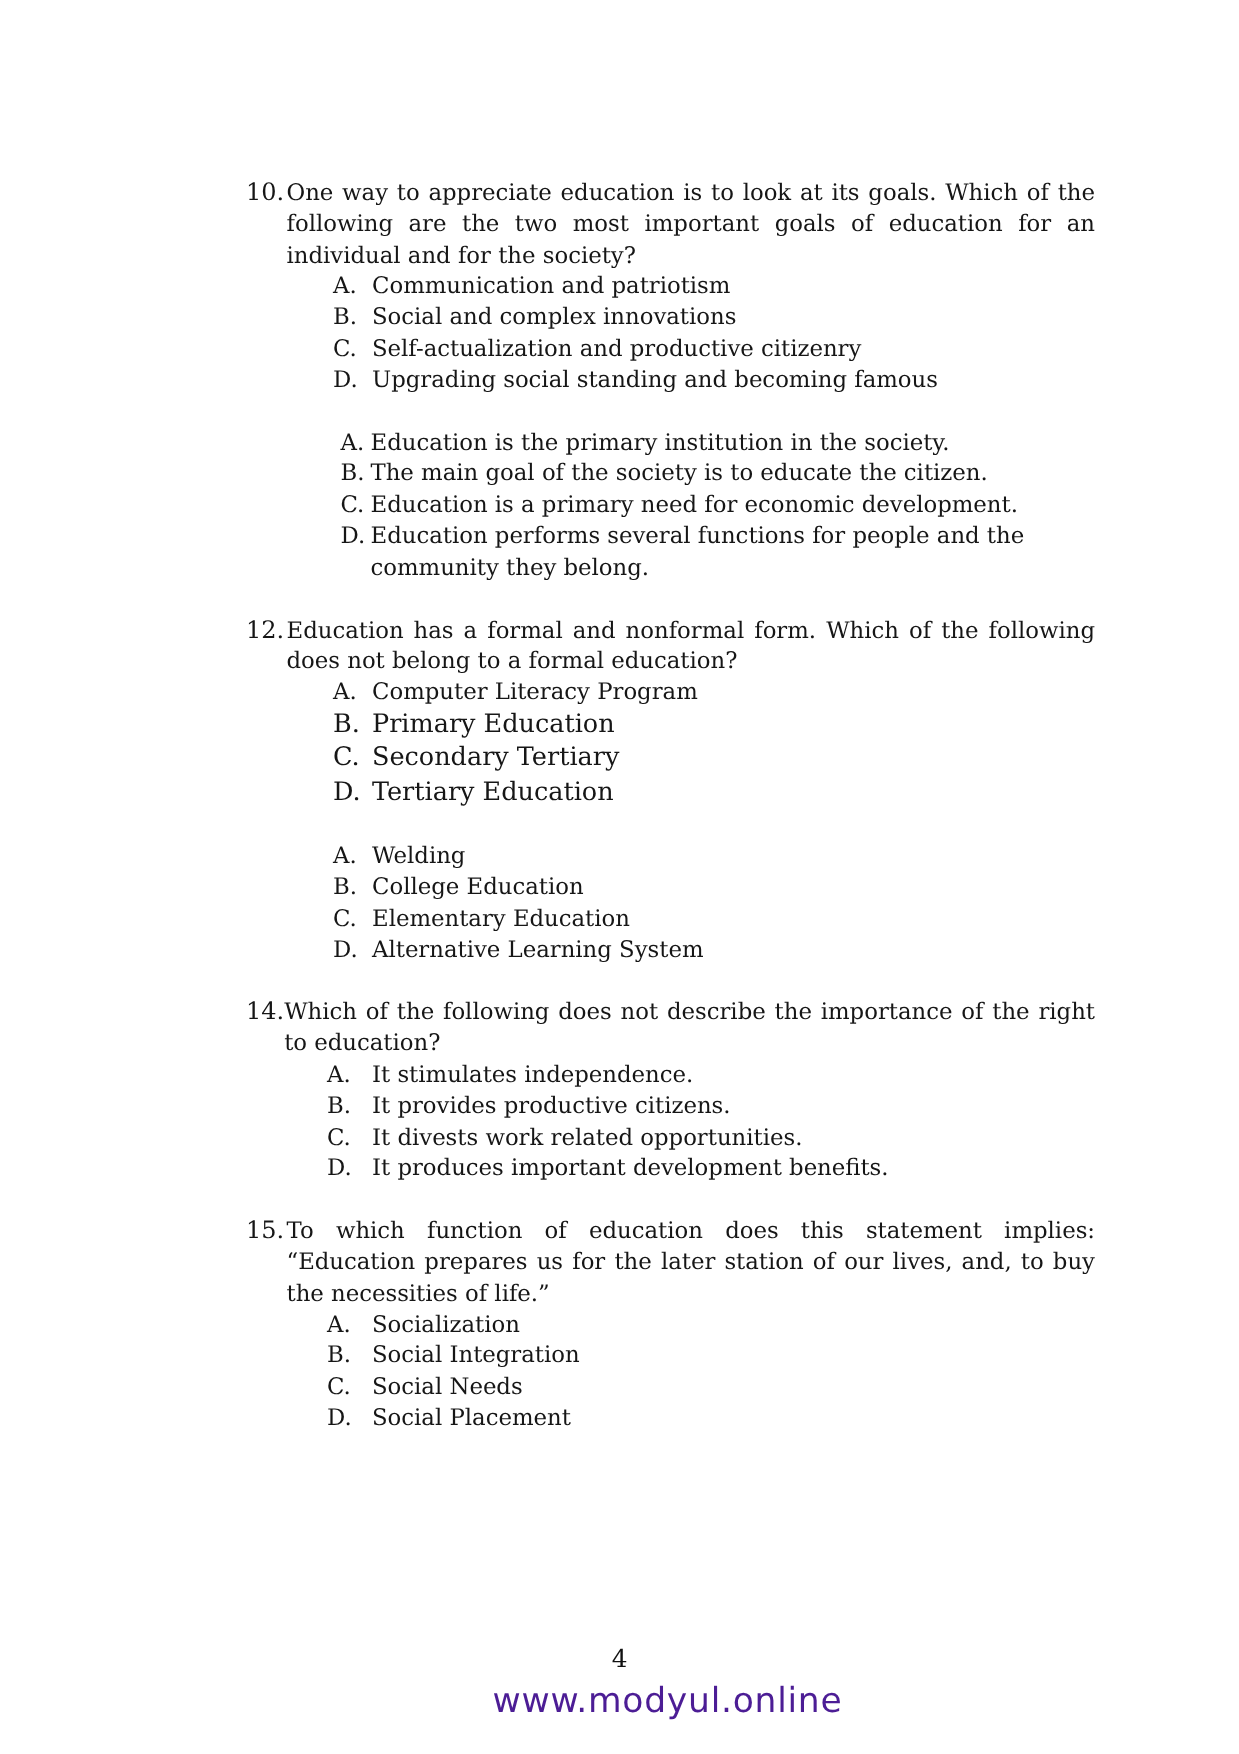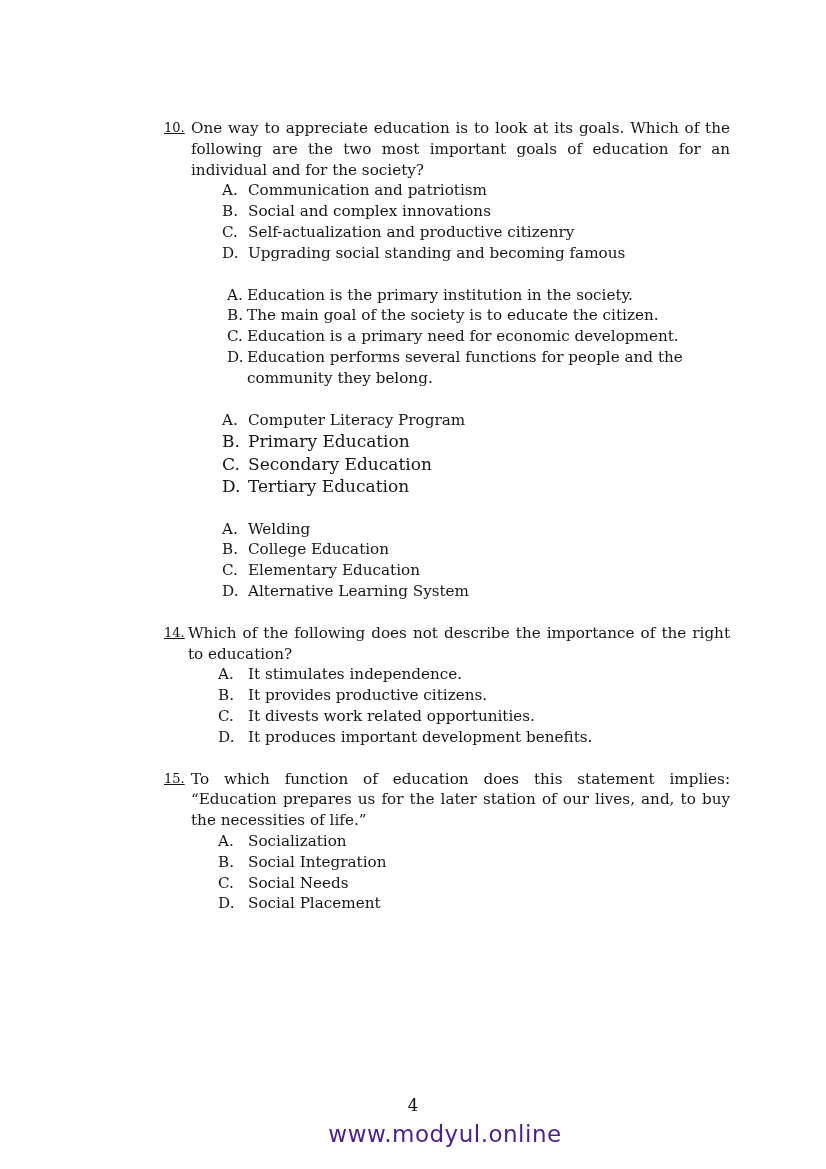--- a/index.html
+++ b/index.html
@@ -19,24 +19,23 @@
   .content {
     position: absolute;
     left: 164px;
     top: 118px;
     width: 566px;
   }
   .question { margin-bottom: 21px; }
   .qline { display: flex; }
   .qnum {
     flex: 0 0 27px;
-    font-size: 13px;
+    font-size: 16px;
     line-height: 20.8px;
     white-space: nowrap;
-    text-decoration: underline;
   }
   .qnum.tightnum { flex-basis: 24px; }
   .qtext {
     flex: 1;
     font-size: 15.2px;
     line-height: 20.8px;
     text-align: justify;
   }
   .options { margin-top: 0; }
   .option {
@@ -119,32 +118,36 @@
           <span class="otext">Education is a primary need for economic development.</span>
         </div>
         <div class="option tight">
           <span class="olet">D.</span>
           <span class="otext">Education performs several functions for people and the community they belong.</span>
         </div>
       </div>
     </div>
 
     <div class="question">
+      <div class="qline">
+        <span class="qnum">12.</span>
+        <div class="qtext">Education has a formal and nonformal form. Which of the following does not belong to a formal education?</div>
+      </div>
       <div class="options">
         <div class="option">
           <span class="olet">A.</span>
           <span class="otext">Computer Literacy Program</span>
         </div>
         <div class="option lg">
           <span class="olet">B.</span>
           <span class="otext">Primary Education</span>
         </div>
         <div class="option lg">
           <span class="olet">C.</span>
-          <span class="otext">Secondary Education</span>
+          <span class="otext">Secondary Tertiary</span>
         </div>
         <div class="option lg">
           <span class="olet">D.</span>
           <span class="otext">Tertiary Education</span>
         </div>
       </div>
     </div>
 
     <div class="question">
       <div class="options">

